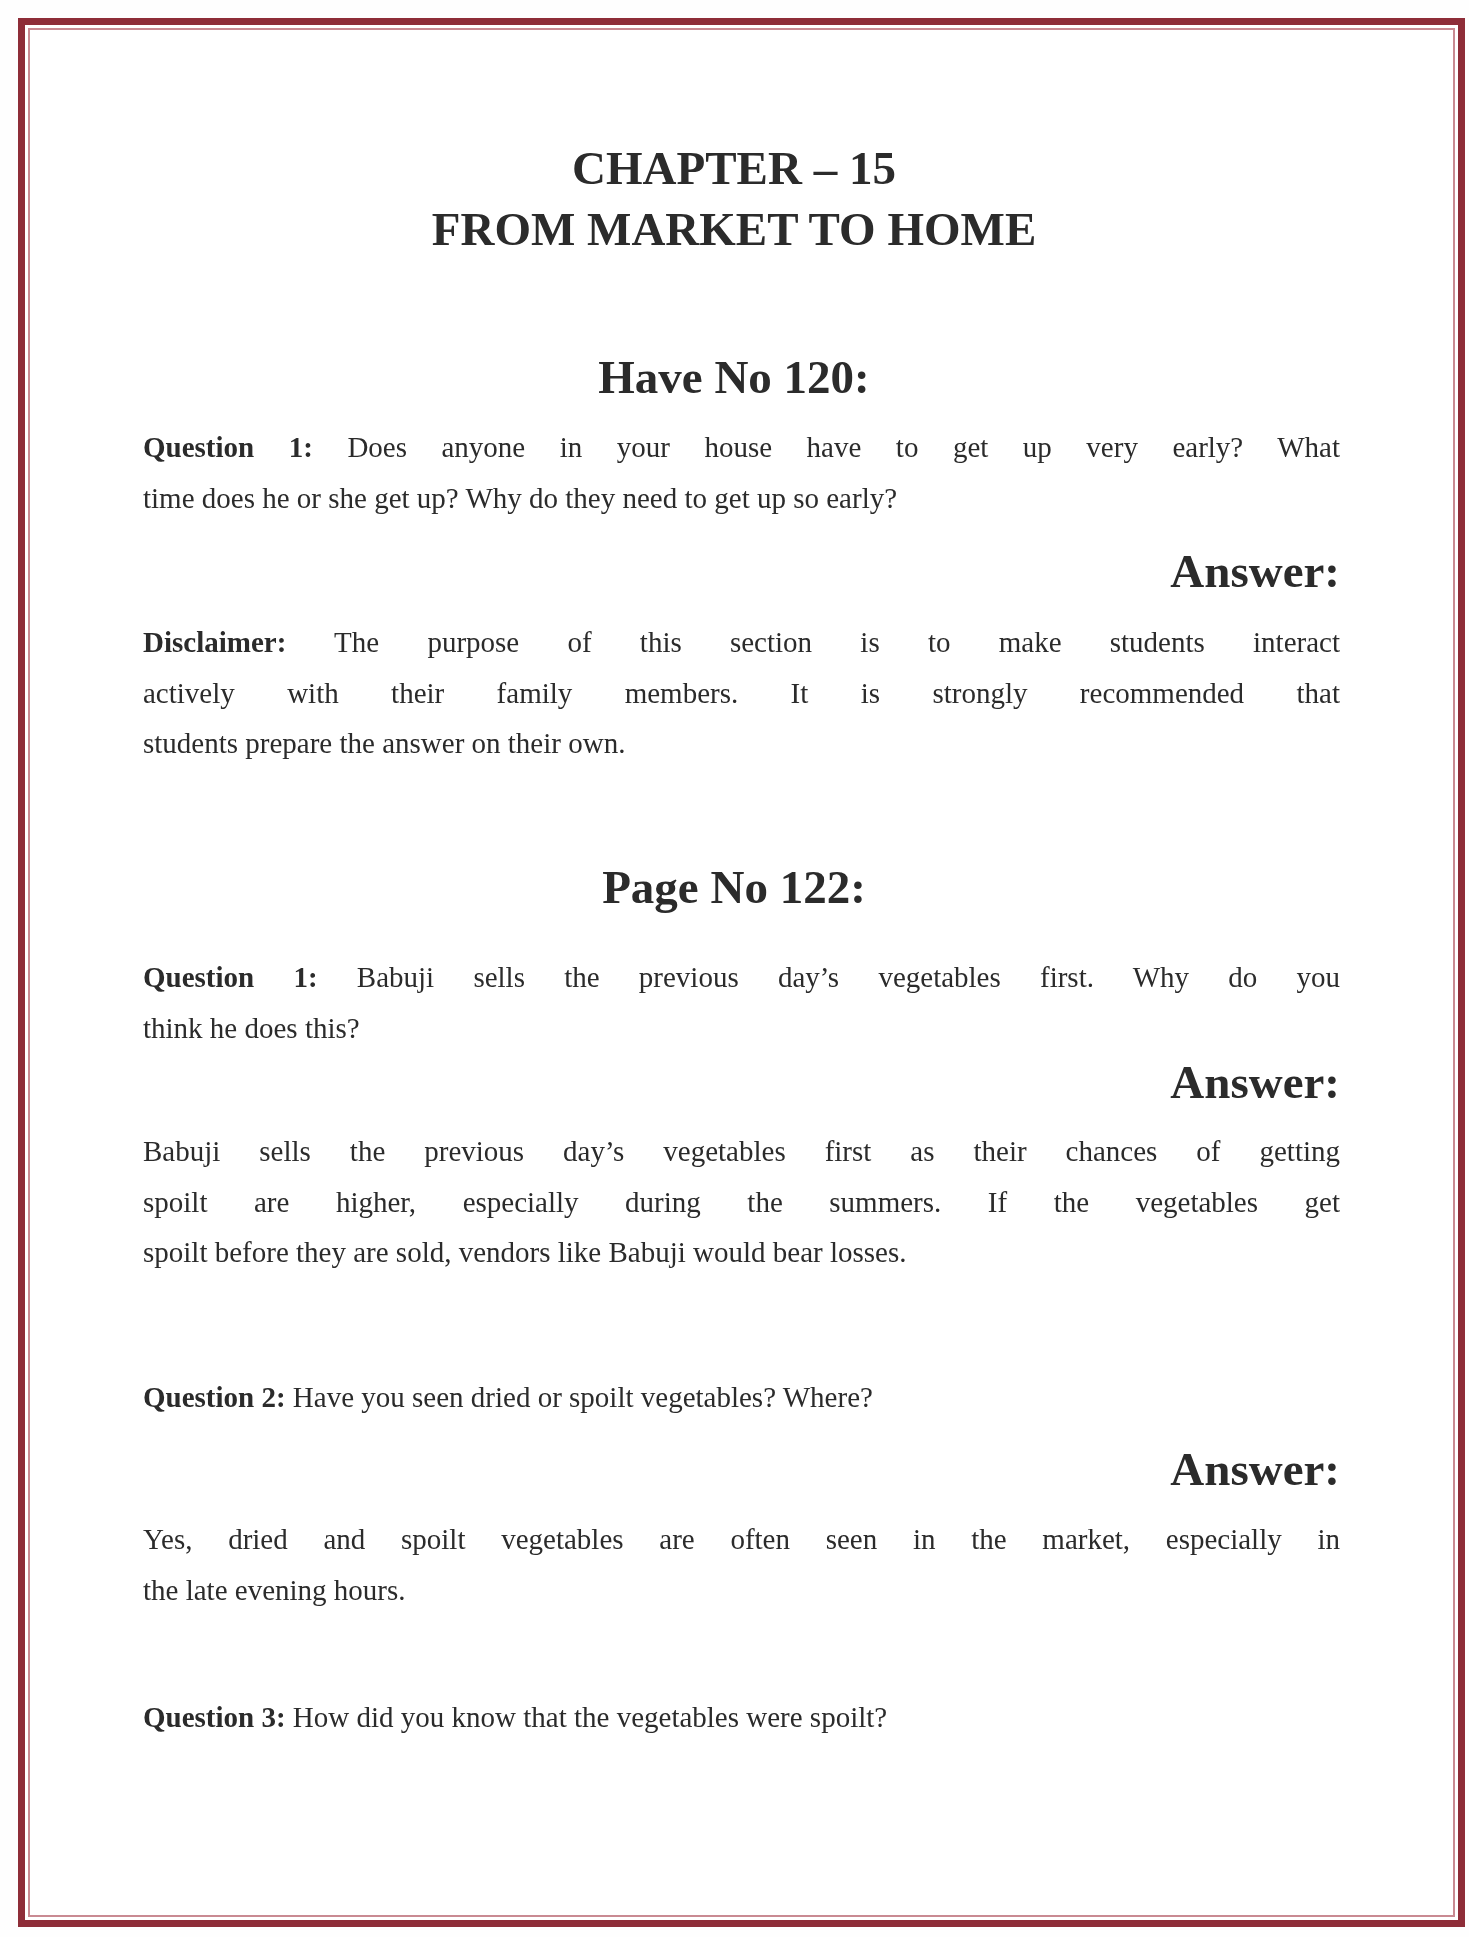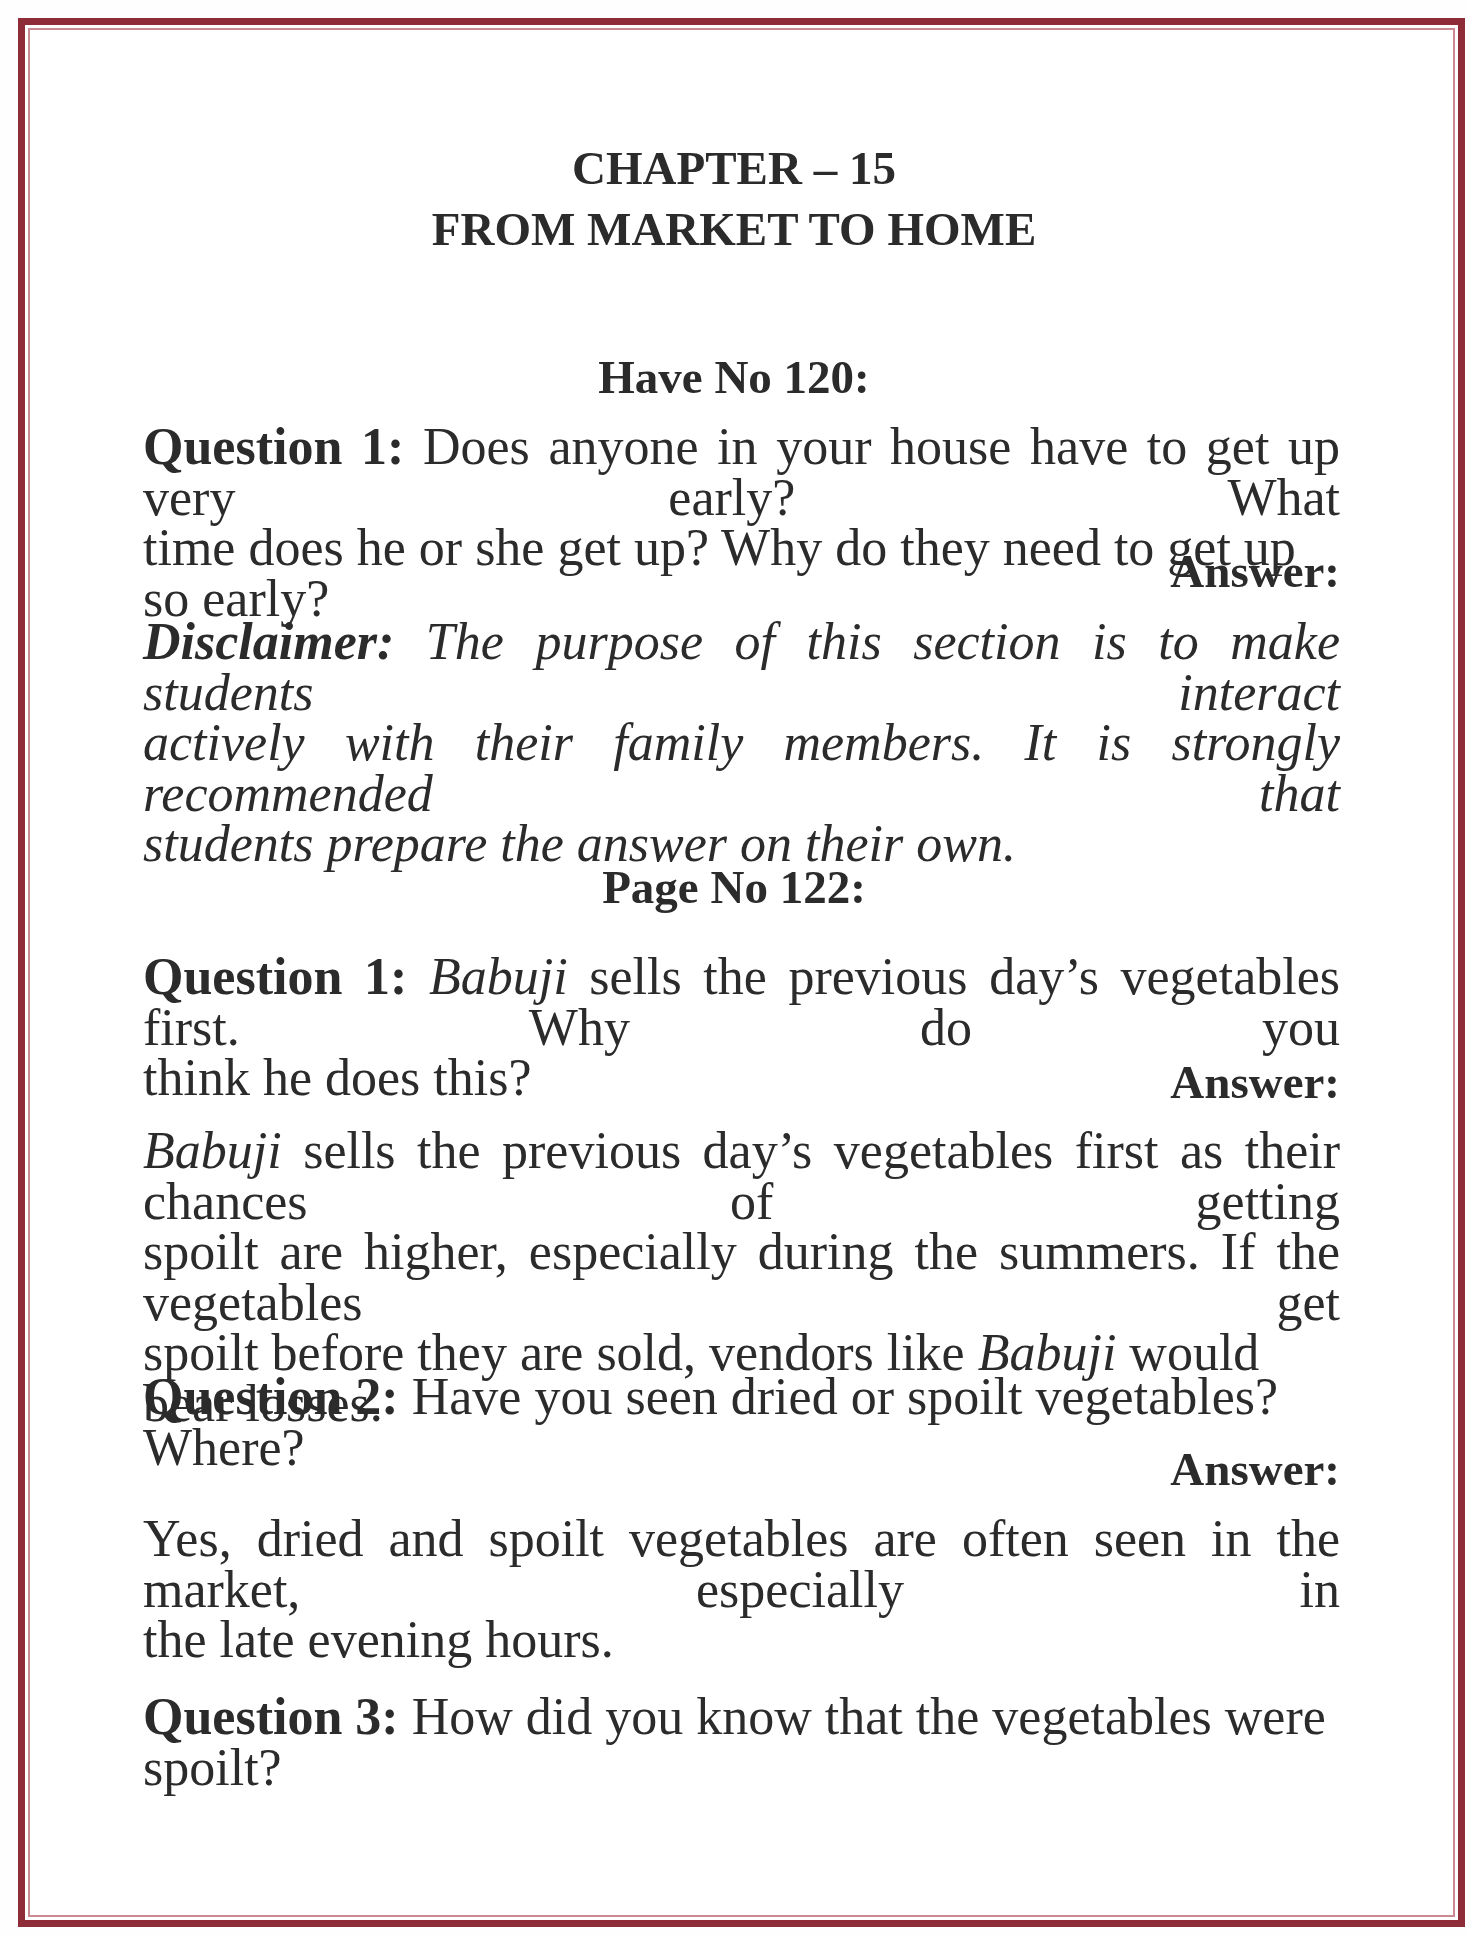--- a/index.html
+++ b/index.html
@@ -16,25 +16,25 @@
   }
   .frame-inner {
     position: absolute; left: 3px; top: 3px; right: 3px; bottom: 3px;
     border: 2px solid #c98a92;
   }
   .line {
     position: absolute; left: 143px; width: 1197px;
     font-size: 47px; line-height: 51px; white-space: nowrap;
   }
   .center { text-align: center; left: 134px; width: 1200px; font-weight: bold; }
-  .para { position: absolute; left: 143px; width: 1197px; font-size: 52px; line-height: 50.5px; text-align: justify; }
+  .para { position: absolute; left: 143px; width: 1197px; font-size: 29px; line-height: 50.5px; text-align: justify; }
   .para .j { display: block; text-align: justify; text-align-last: justify; white-space: normal; }
   .para .last { display: block; text-align: left; }
   b, .b { font-weight: bold; text-align: right; }
-  i, .it { font-style: italic; }
+  i, .it { }
 </style>
 </head>
 <body>
 
 <div class="frame-outer">
   <div class="frame-inner"></div>
 </div>
 
 <div class="line center" style="top:143px;">CHAPTER – 15</div>
 <div class="line center" style="top:204px;">FROM MARKET TO HOME</div>

